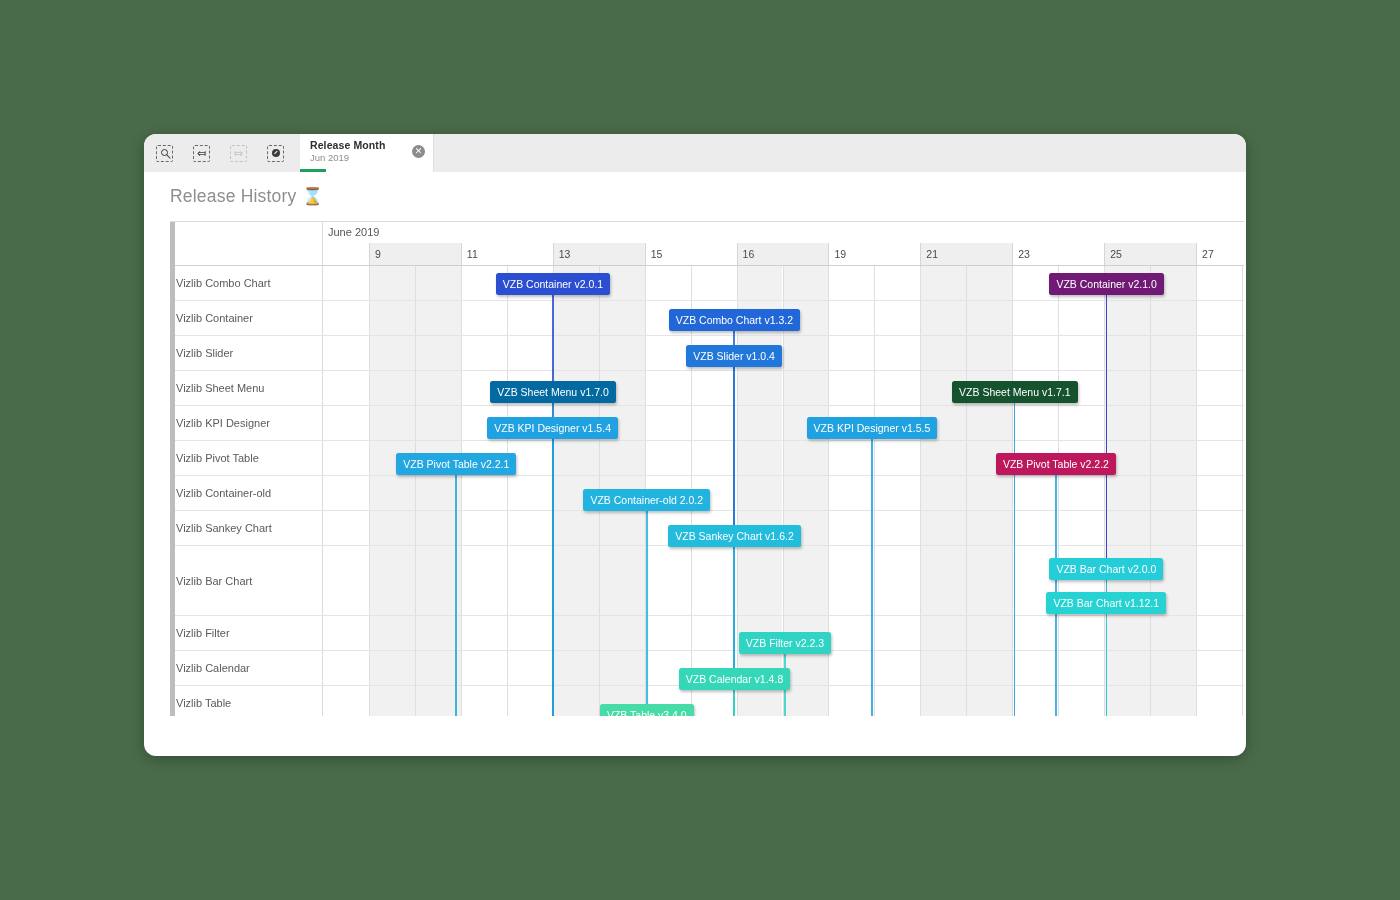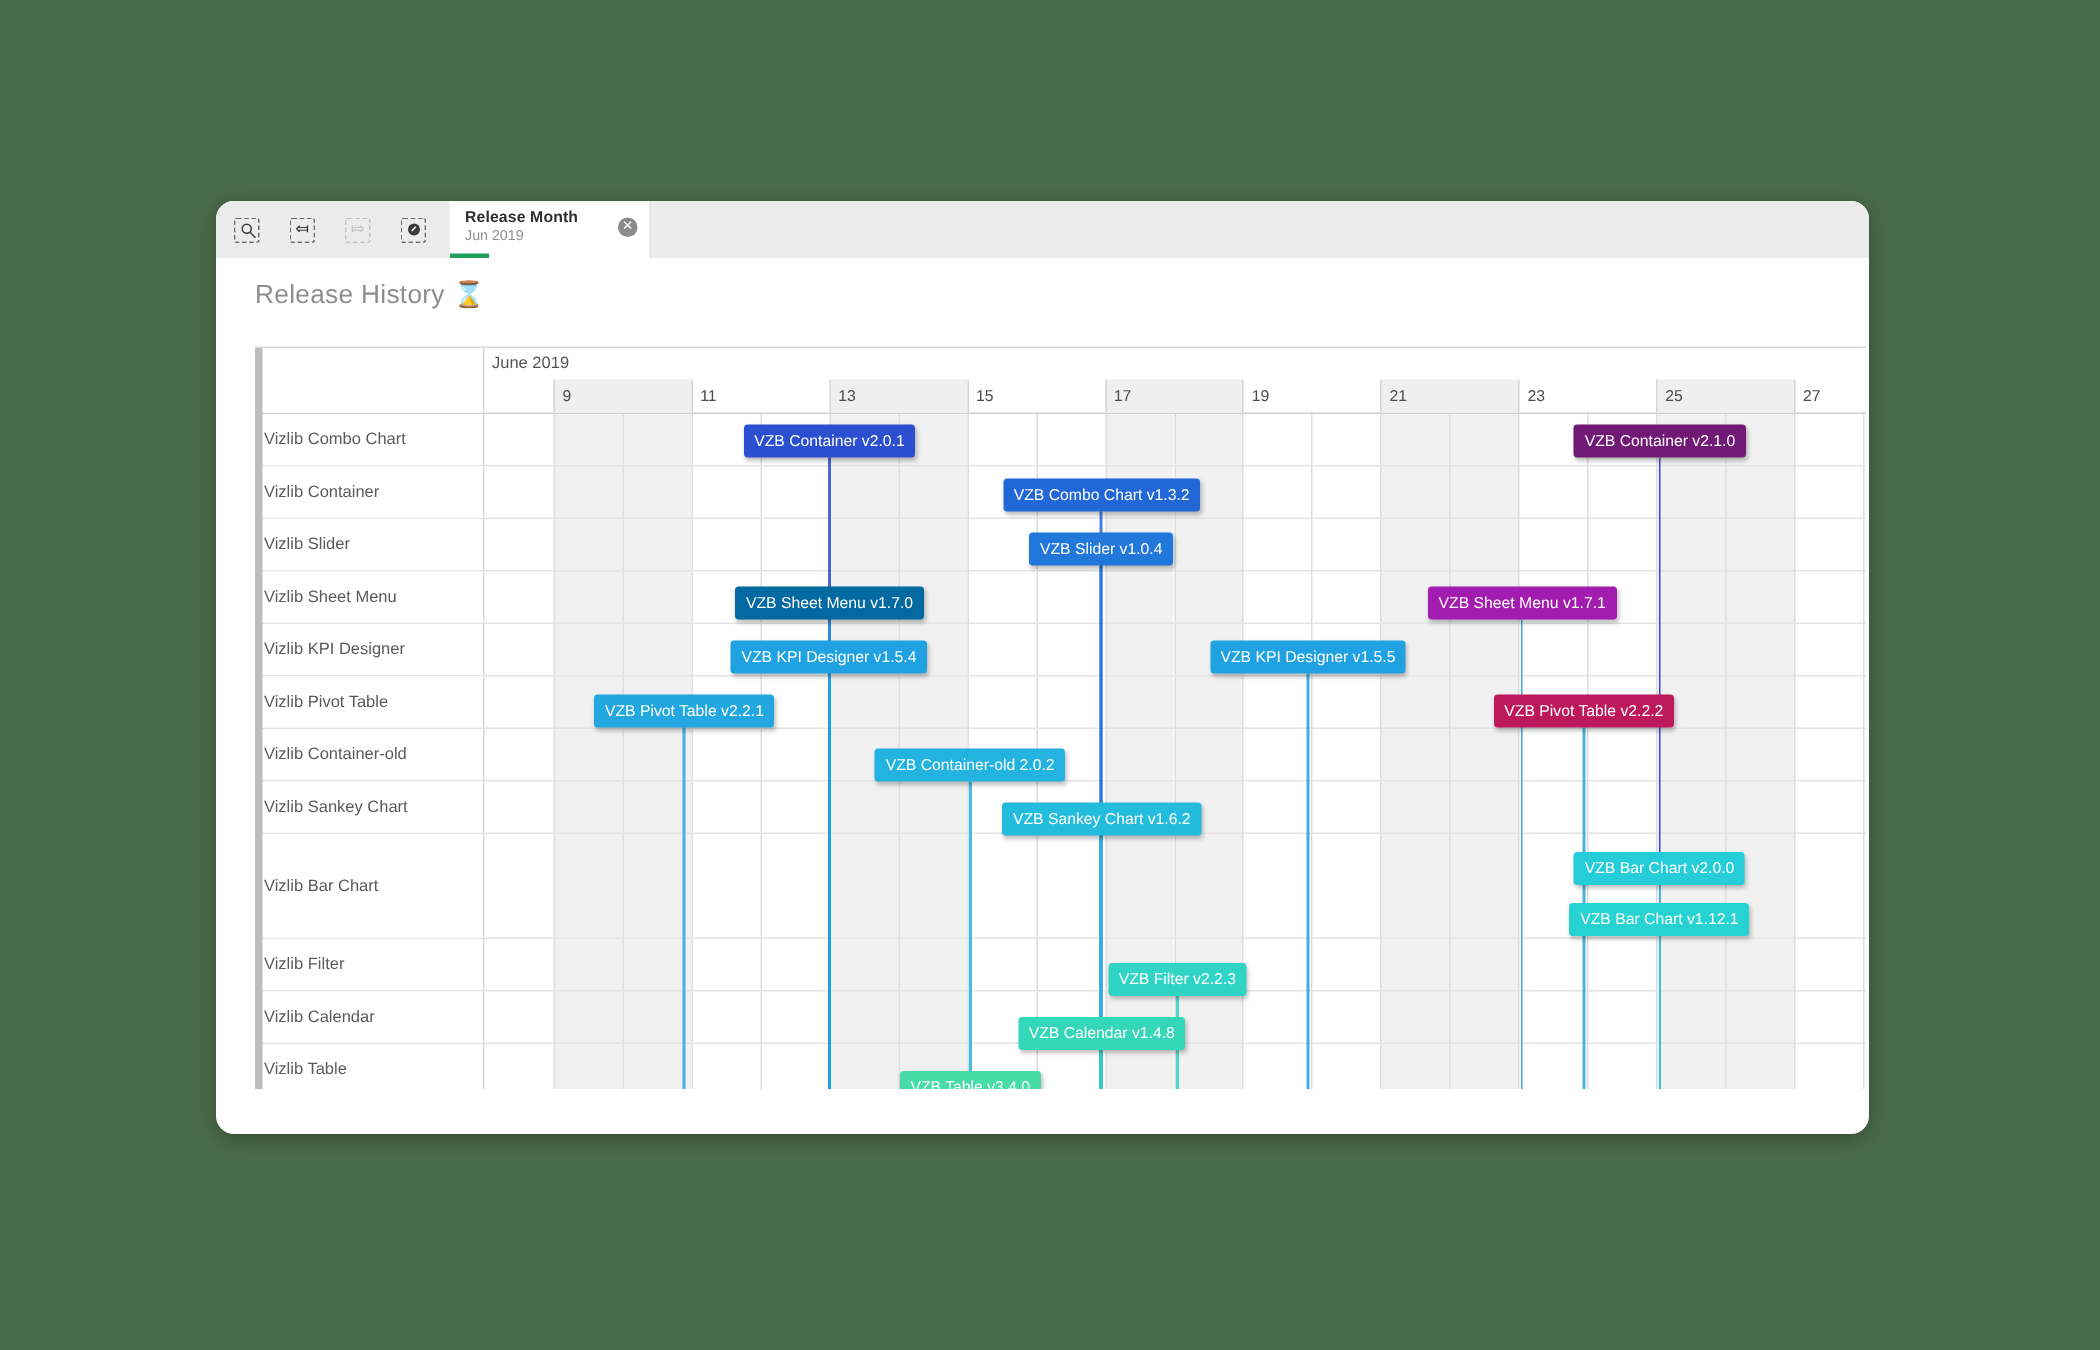--- a/index.html
+++ b/index.html
@@ -187,21 +187,21 @@
     color: #8e8e8e;
     font-weight: normal;
     letter-spacing: .2px;
     display: flex; align-items: center; gap: 6px;
   }
   .hourglass { font-size: 17px; }
 
   
   #gantt {
     position: relative;
-    margin: 14px 2px 0 26px;
+    margin: 4px 2px 0 26px;
     border-top: 1px solid #dadada;
     height: 495px;
     overflow: hidden;
   }
   #gantt-scrollbar {
     position: absolute; left: 0; top: 0;
     width: 5px; height: 100%;
     background: #bdbdbd;
     z-index: 40;
   }
@@ -341,21 +341,21 @@
 
     <div id="hdr">
       <div id="hdr-left"></div>
       <div id="hdr-right">
         <div class="month-label">June 2019</div>
         <div id="hdr-days">
             <div class="day-cell shade" style="left: 45.95px; width: 91.9px;">9</div>
             <div class="day-cell" style="left: 137.85px; width: 91.9px;">11</div>
             <div class="day-cell shade" style="left: 229.75px; width: 91.9px;">13</div>
             <div class="day-cell" style="left: 321.65px; width: 91.9px;">15</div>
-            <div class="day-cell shade" style="left: 413.55px; width: 91.9px;">17</div>
+            <div class="day-cell shade" style="left: 413.55px; width: 91.9px;">16</div>
             <div class="day-cell" style="left: 505.45px; width: 91.9px;">19</div>
             <div class="day-cell shade" style="left: 597.35px; width: 91.9px;">21</div>
             <div class="day-cell" style="left: 689.25px; width: 91.9px;">23</div>
             <div class="day-cell shade" style="left: 781.15px; width: 91.9px;">25</div>
             <div class="day-cell" style="left: 873.05px; width: 91.9px;">27</div>
           </div>
       </div>
     </div>
 
     <div id="body">
@@ -445,21 +445,21 @@
         </div>
         <div class="grow" style="height: 35px;">
           <div class="row-label">Vizlib Table</div>
           <div class="row-track"></div>
         </div>
         <div class="bar" style="background: rgb(43, 79, 208); top: 6.5px; left: 325.75px; position: absolute; z-index: 6;">VZB Container v2.0.1</div>
         <div class="bar" style="background: #701a75; top: 6.5px; left: 879.447px; position: absolute; z-index: 6;">VZB Container v2.1.0</div>
         <div class="bar" style="background: rgb(34, 103, 216); top: 42.5px; left: 498.752px; position: absolute; z-index: 6;">VZB Combo Chart v1.3.2</div>
         <div class="bar" style="background: rgb(34, 119, 218); top: 78.5px; left: 516.252px; position: absolute; z-index: 6;">VZB Slider v1.0.4</div>
         <div class="bar" style="background: #0369a1; top: 114.5px; left: 320.25px; position: absolute; z-index: 6;">VZB Sheet Menu v1.7.0</div>
-        <div class="bar" style="background: #a21caf; top: 114.5px; left: 782.048px; position: absolute; z-index: 6;">VZB Sheet Menu v1.7.1</div>
+        <div class="bar" style="background: #14532d; top: 114.5px; left: 782.048px; position: absolute; z-index: 6;">VZB Sheet Menu v1.7.1</div>
         <div class="bar" style="background: rgb(32, 161, 226); top: 150.5px; left: 317.25px; position: absolute; z-index: 6;">VZB KPI Designer v1.5.4</div>
         <div class="bar" style="background: rgb(32, 161, 226); top: 150.5px; left: 636.602px; position: absolute; z-index: 6;">VZB KPI Designer v1.5.5</div>
         <div class="bar" style="background: rgb(34, 167, 224); top: 186.5px; left: 226.255px; position: absolute; z-index: 6;">VZB Pivot Table v2.2.1</div>
         <div class="bar" style="background: #be185d; top: 186.5px; left: 825.903px; position: absolute; z-index: 6;">VZB Pivot Table v2.2.2</div>
         <div class="bar" style="background: rgb(34, 179, 224); top: 222.5px; left: 413.447px; position: absolute; z-index: 6;">VZB Container-old 2.0.2</div>
         <div class="bar" style="background: rgb(36, 188, 221); top: 258.5px; left: 498.252px; position: absolute; z-index: 6;">VZB Sankey Chart v1.6.2</div>
         <div class="bar" style="background: rgb(37, 205, 216); top: 292px; left: 879.447px; position: absolute; z-index: 6;">VZB Bar Chart v2.0.0</div>
         <div class="bar" style="background: rgb(38, 210, 210); top: 326px; left: 876.447px; position: absolute; z-index: 6;">VZB Bar Chart v1.12.1</div>
         <div class="bar" style="background: rgb(47, 212, 196); top: 365.5px; left: 568.798px; position: absolute; z-index: 6;">VZB Filter v2.2.3</div>
         <div class="bar" style="background: rgb(53, 215, 185); top: 401.5px; left: 508.752px; position: absolute; z-index: 6;">VZB Calendar v1.4.8</div>

